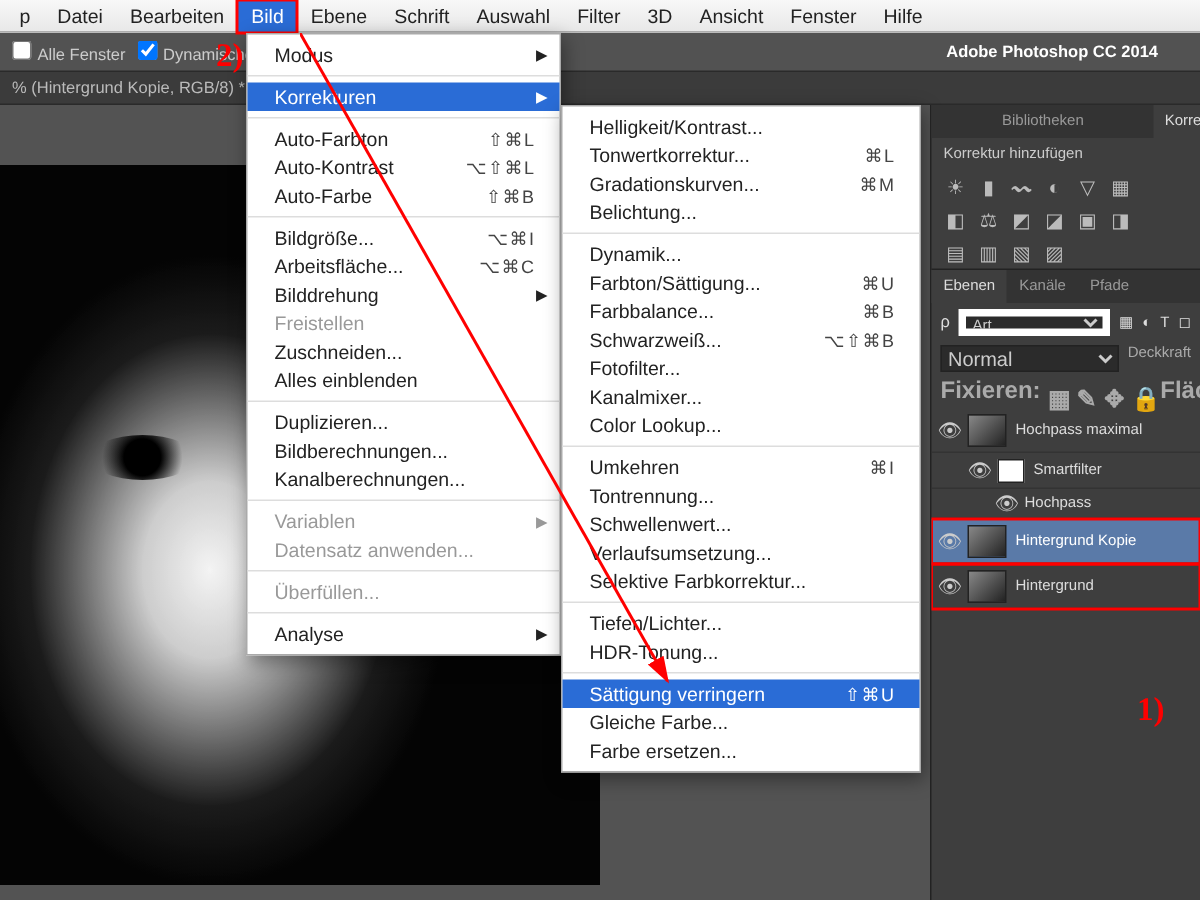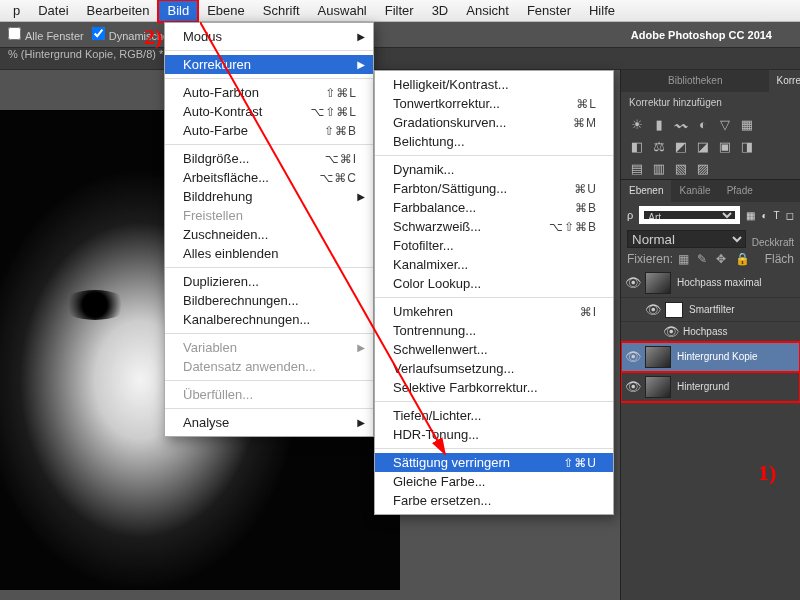--- a/index.html
+++ b/index.html
@@ -9,21 +9,21 @@
   .menubar { height: 22px; background: linear-gradient(#f8f8f8,#e8e8e8); display: flex; align-items: center; padding: 0 4px; color: #222; font-size: 13px; border-bottom: 1px solid #bbb; }
   .menubar .mi { padding: 0 9px; height: 22px; line-height: 22px; }
   .menubar .mi.hl { background: #2a6cd6; color: #fff; outline: 2px solid red; outline-offset: -1px; }
   
   
   .toolbar { height: 26px; background: #525252; display: flex; align-items: center; padding: 0 8px; gap: 8px; font-size: 11px; color: #ccc; border-bottom: 1px solid #2a2a2a; }
   .toolbar input[type=checkbox] { margin-right: 4px; }
   .toolbar .ti-text { font-weight: bold; color: #fff; padding-right: 20px; }
   
   
-  .tabbar { height: 22px; background: #3b3b3b; display: flex; padding: 0 8px; font-size: 11px; color: #bbb; border-bottom: 1px solid #2a2a2a; }
+  .tabbar { height: 22px; background: #3b3b3b; display: flex; align-items: center; padding: 0 8px; font-size: 11px; color: #bbb; border-bottom: 1px solid #2a2a2a; }
   
   
   .canvas { position: absolute; top: 70px; left: 0; right: 180px; bottom: 0; background: #535353; }
   .face { position: absolute; left: 0; top: 40px; width: 400px; height: 480px; background: radial-gradient(ellipse 160px 210px at 140px 270px, #e8e4e0 0%, #c8c2ba 28%, #7a736b 52%, #2b2824 75%, #161412 100%); filter: grayscale(100%) contrast(1.15); }
   .face::before { content:""; position:absolute; left:60px; top:180px; width:70px; height:30px; background: radial-gradient(circle, #0a0a0a 0%, #0a0a0a 30%, transparent 70%); border-radius:50%; }
   .face::after { content:""; position:absolute; left:210px; top:180px; width:70px; height:30px; background: radial-gradient(circle, #0a0a0a 0%, #0a0a0a 30%, transparent 70%); border-radius:50%; }
   
   
   .menu { position: absolute; background: #fff; color: #222; border: 1px solid #aaa; box-shadow: 2px 4px 12px rgba(0,0,0,.4); font-size: 13px; padding: 4px 0; }
   .menu .row { display: flex; align-items: center; height: 19px; padding: 0 22px 0 18px; white-space: nowrap; position: relative; }
@@ -44,22 +44,22 @@
   .phdr { font-size: 10px; color: #ccc; padding: 5px 8px; }
   .iconrow { display: flex; gap: 6px; padding: 3px 8px; color: #bbb; font-size: 13px; }
   .iconrow span { width: 16px; height: 16px; display: inline-flex; align-items: center; justify-content: center; }
   
   .layerpanel { flex: 1; border-top: 1px solid #222; display: flex; flex-direction: column; }
   .lptbs { display: flex; height: 22px; background: #333; font-size: 10px; color: #999; }
   .lptbs .pt { padding: 0 8px; line-height: 22px; }
   .lptbs .pt.active { background: #3e3e3e; color: #ddd; }
   .lrow1 { display: flex; align-items: center; padding: 4px 6px; gap: 6px; font-size: 10px; }
   .lrow1 select { flex: 1; background: #2b2b2b; color: #ccc; border: 5px solid #ffffff; font-size: 10px; height: 18px; }
-  .lrow2 { display: flex; align-items: flex-end; padding: 2px 6px; gap: 6px; font-size: 10px; color: #aaa; }
-  .lock { display: flex; align-items: flex-end; padding: 2px 6px; gap: 5px; font-size: 12px; color: #aaa; }
+  .lrow2 { display: flex; align-items: flex-start; padding: 2px 6px; gap: 6px; font-size: 10px; color: #aaa; }
+  .lock { display: flex; align-items: flex-end; padding: 2px 6px; gap: 5px; font-size: 16px; color: #aaa; font-weight: bold; }
   .lock .li { width: 14px; height: 14px; display: inline-block; }
   
   .layers { flex: 1; overflow: hidden; font-size: 10px; }
   .layer { display: flex; align-items: center; height: 30px; padding: 0 4px; gap: 6px; border-bottom: 1px solid #333; }
   .layer.sel { background: #5a7aa8; color: #fff; }
   .layer .eye { width: 14px; text-align: center; font-size: 13px; color: #ccc; }
   .layer .thumb { width: 26px; height: 22px; background: linear-gradient(135deg,#888,#222); border: 1px solid #222; }
   .layer .thumb.white { background: #fff; }
   .layer .lname { flex: 1; }
   .layer.sub { padding-left: 24px; height: 24px; }

